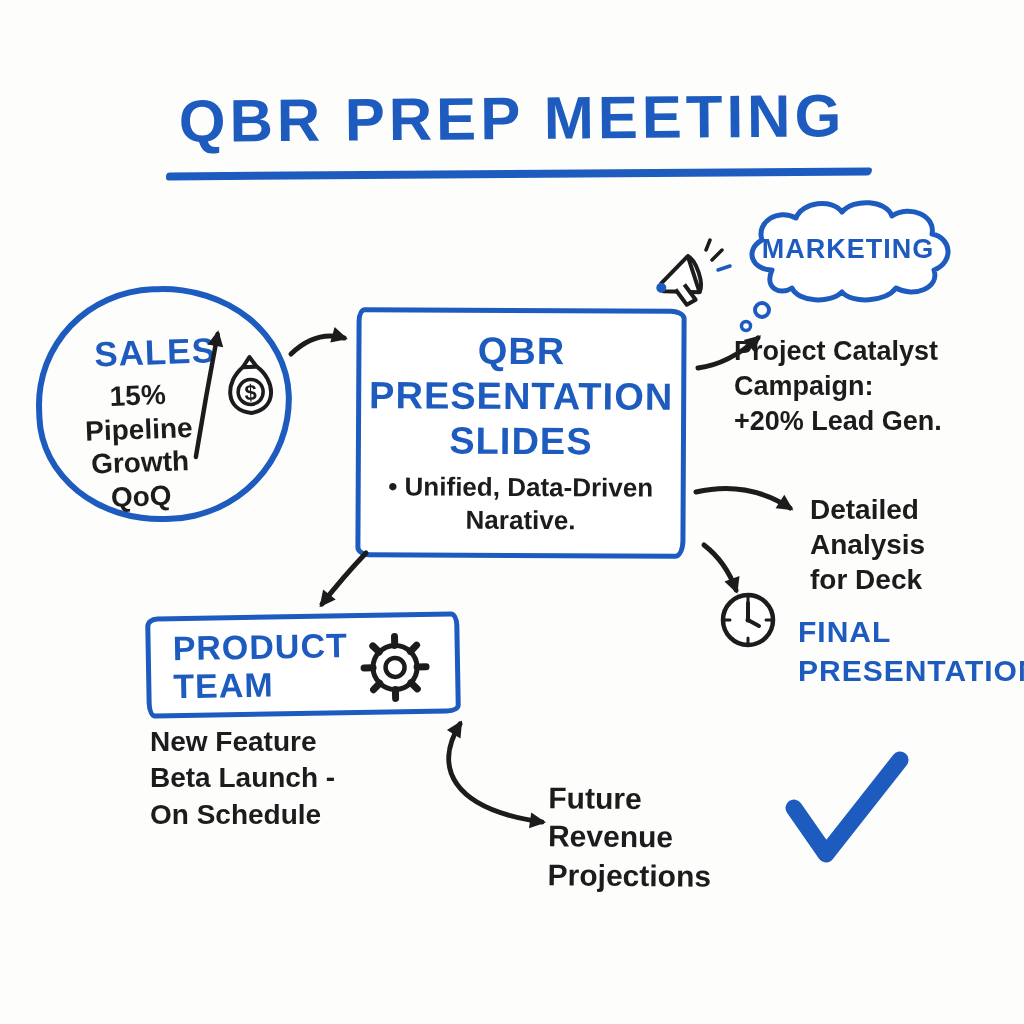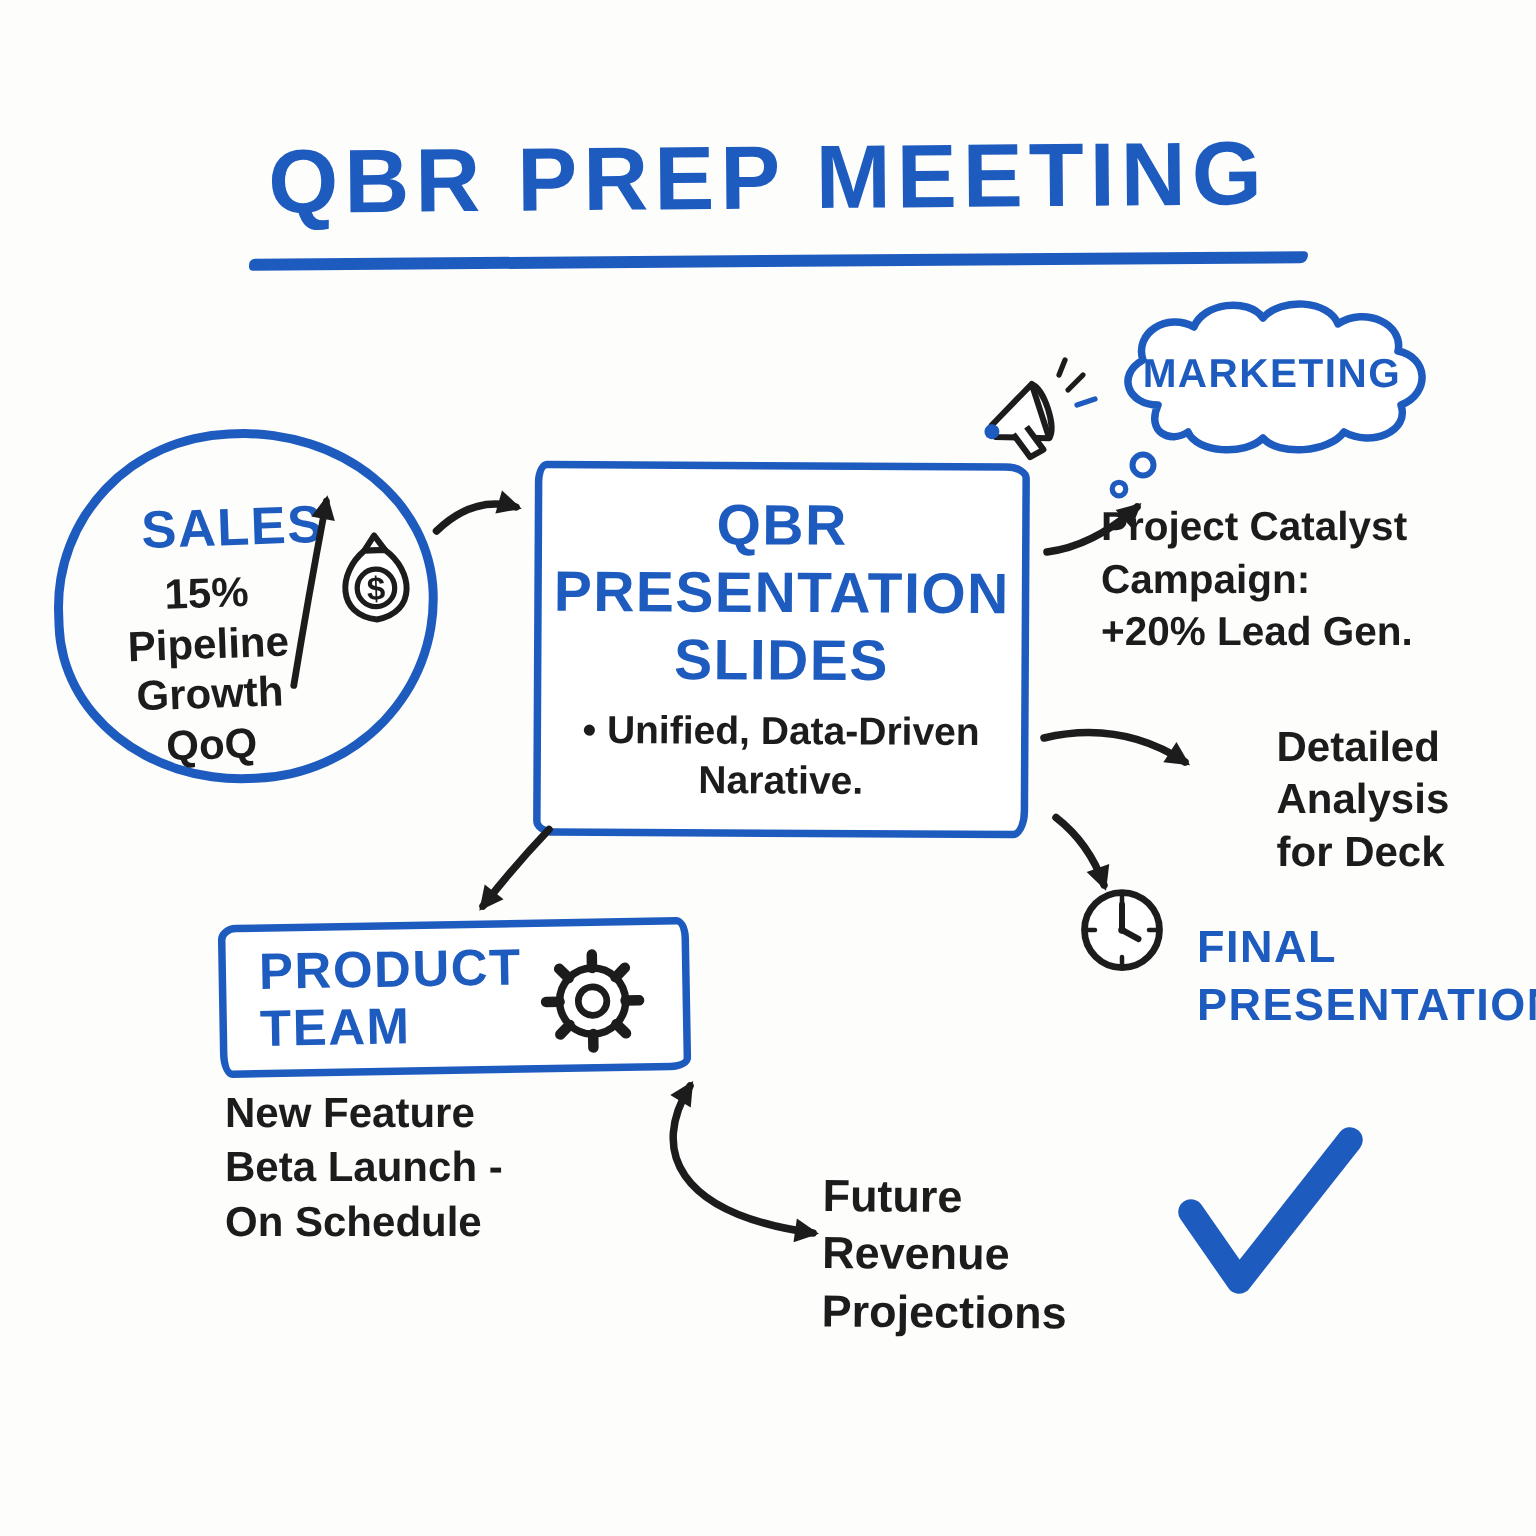--- a/index.html
+++ b/index.html
@@ -54,21 +54,21 @@
     transform:rotate(0.3deg);
     text-align:center;
   }
   .slides-heading{padding-top:16px;font-size:38px;line-height:1.18;font-weight:700;color:var(--blue);letter-spacing:1px;}
   .slides-bullet{margin-top:8px;font-size:26px;line-height:1.25;font-weight:600;color:var(--ink);}
 
   .cloud-wrap{left:736px;top:198px;width:228px;height:140px;}
   .cloud-label{left:6px;top:36px;width:212px;text-align:center;font-size:27px;font-weight:700;letter-spacing:1px;color:var(--blue);}
 
   .campaign-note{left:734px;top:334px;font-size:27px;line-height:1.3;font-weight:600;color:var(--ink);}
-  .analysis-note{left:810px;top:480px;font-size:28px;line-height:1.25;font-weight:600;color:var(--ink);margin-left:41px;}
+  .analysis-note{left:810px;top:492px;font-size:28px;line-height:1.25;font-weight:600;color:var(--ink);}
   .final-label{left:798px;top:612px;font-size:30px;line-height:1.3;font-weight:700;color:var(--blue);letter-spacing:1px;}
 
   .product-box{
     left:146px;top:614px;width:314px;height:102px;
     border:5px solid var(--blue);
     border-radius:12px 8px 14px 8px / 10px 14px 8px 16px;
     background:#fff;
     transform:rotate(-1deg);
   }
   .product-label{left:22px;top:8px;font-size:34px;line-height:1.12;font-weight:700;color:var(--blue);letter-spacing:1px;}

